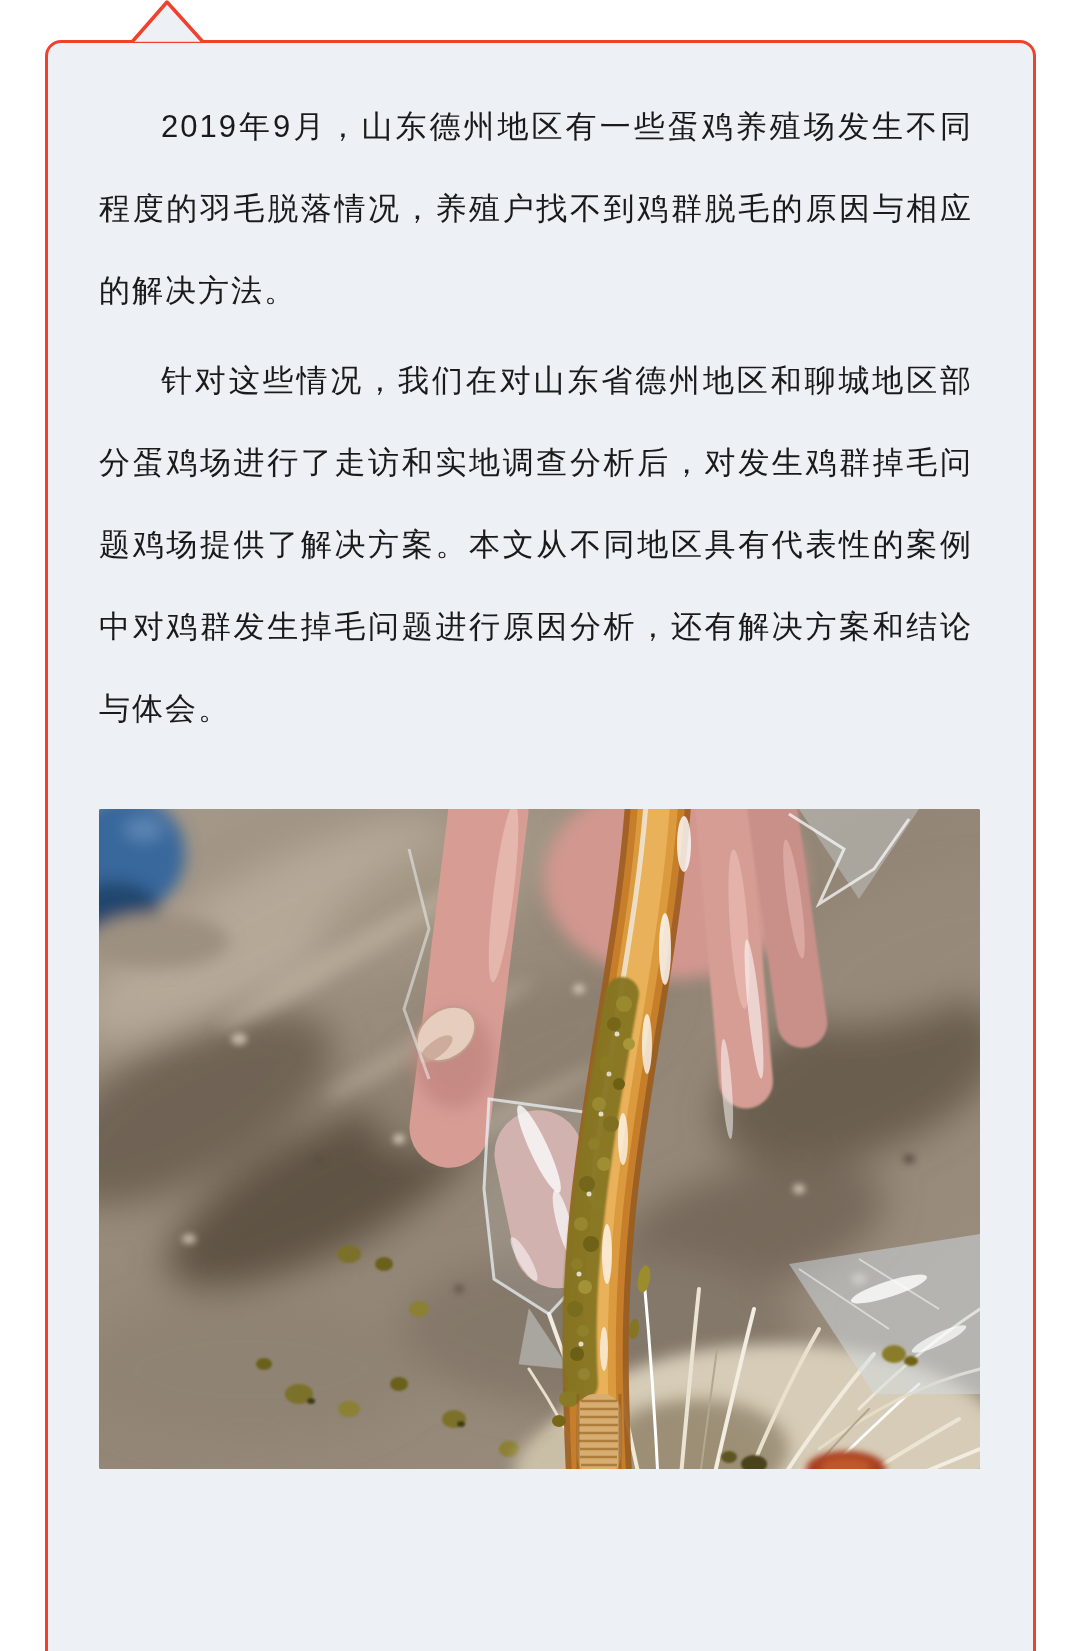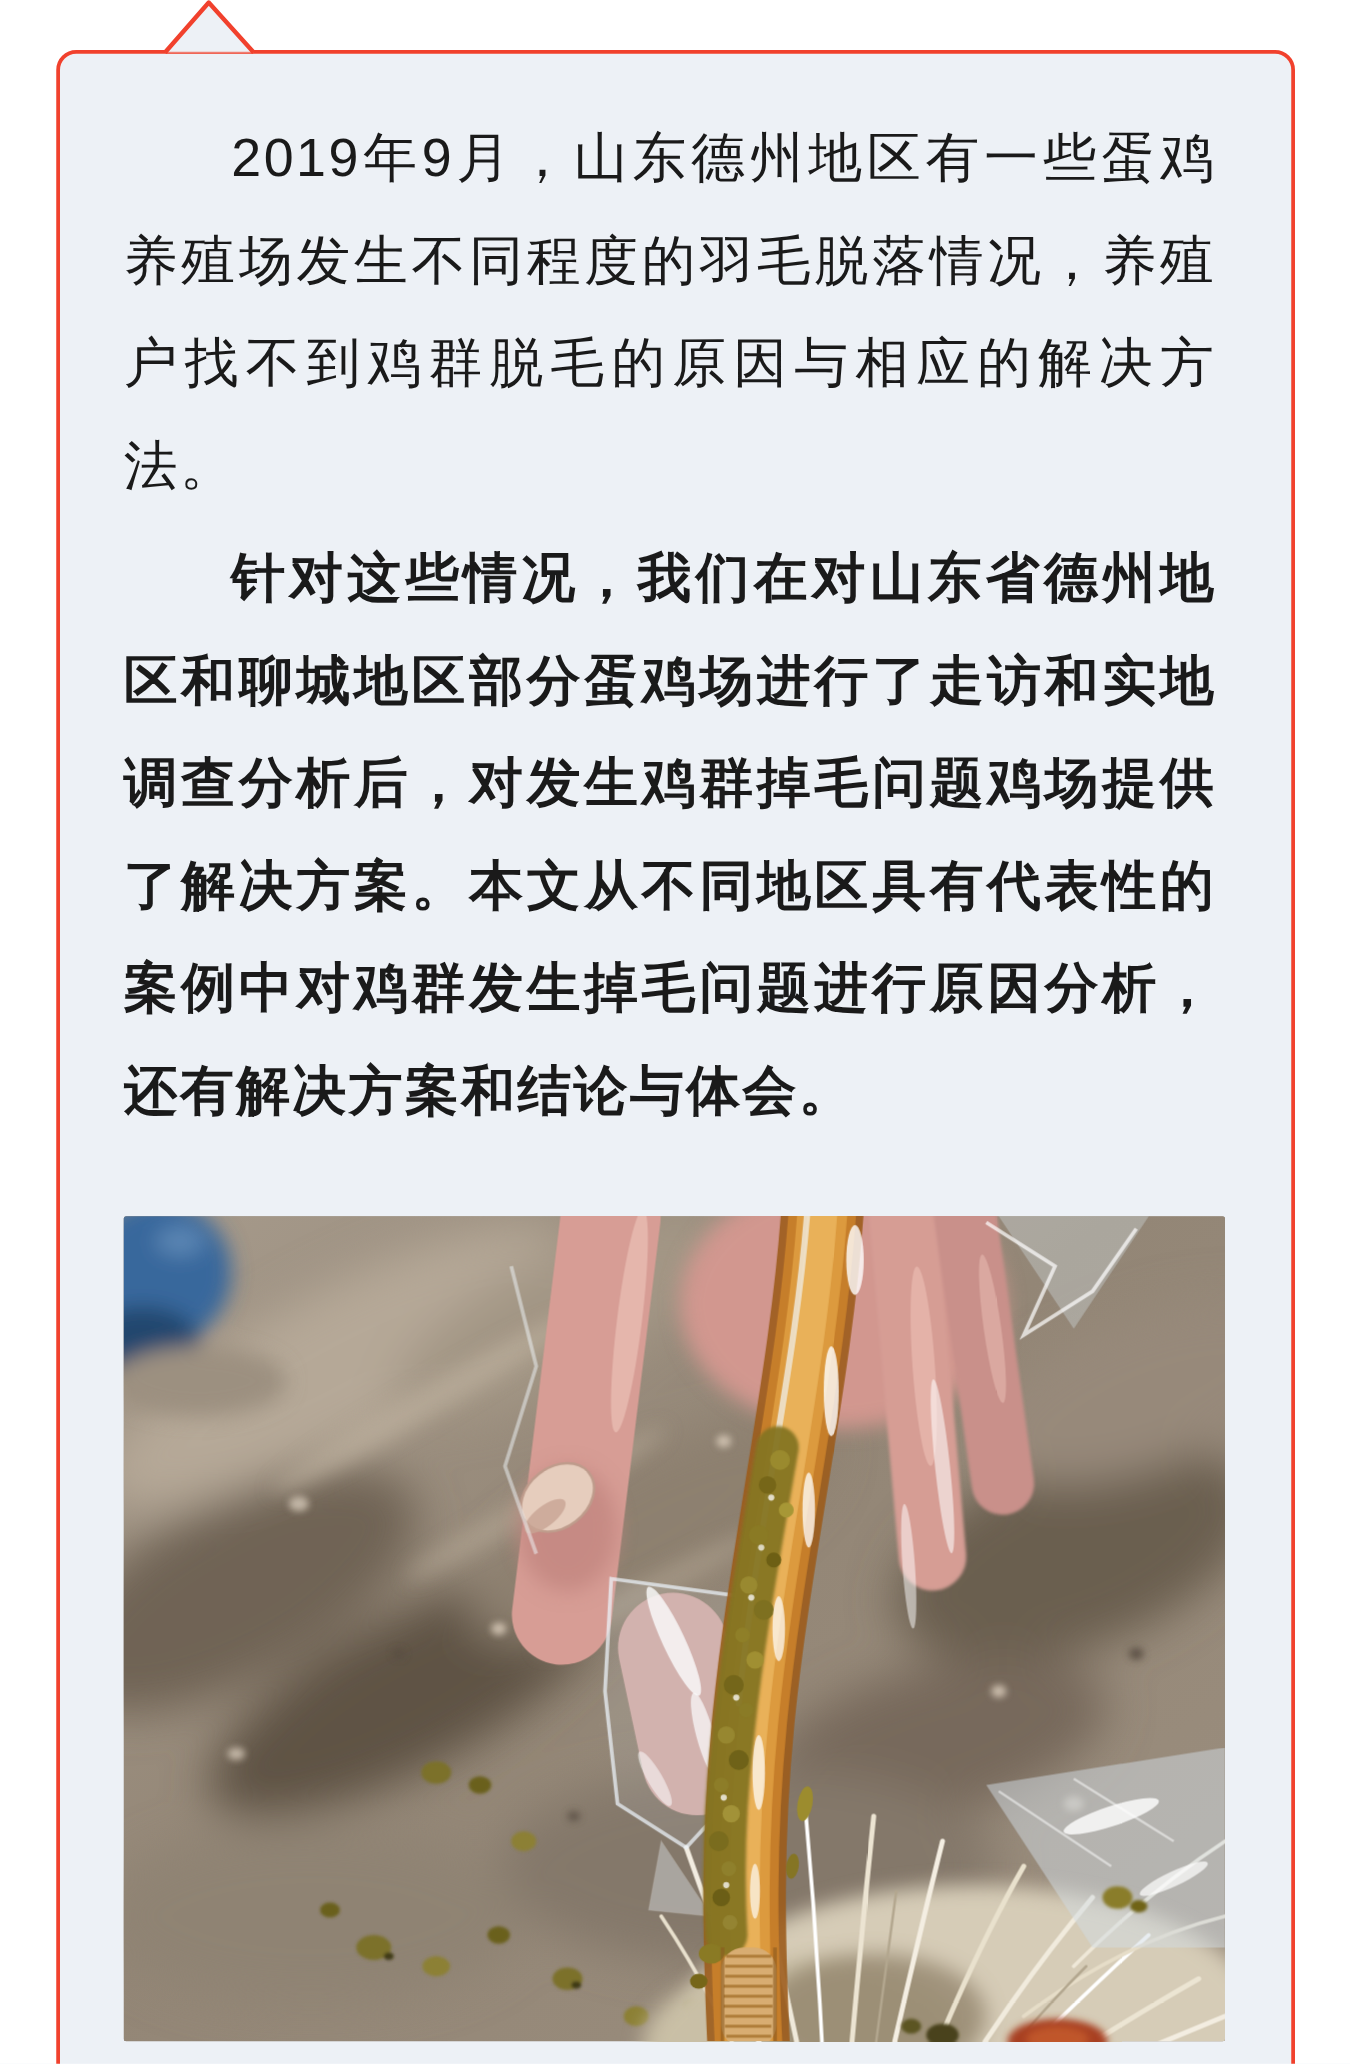--- a/index.html
+++ b/index.html
@@ -33,31 +33,31 @@
     z-index:3;
   }
   .callout-inner{
     position:absolute;
     left:51px;top:43px;
     width:882px;
   }
   .article-text{width:874px;}
   .article-text p{
     margin:0;
-    font-size:43px;
+    font-size:31px;
     line-height:82px;
     letter-spacing:2px;
     color:var(--text_color);
     text-align:justify;
     text-justify:inter-character;
     text-indent:2em;
     word-break:normal;
     overflow-wrap:break-word;
   }
-  .article-text p + p{margin-top:8px;font-weight:bold;}
+  .article-text p + p{margin-top:8px;}
   .photo{
     margin-top:59px;
     width:881px;height:660px;
     overflow:hidden;
     border-radius:2px;
     background:#94887a;
     line-height:0;
     cursor:pointer;
   }
 </style>

